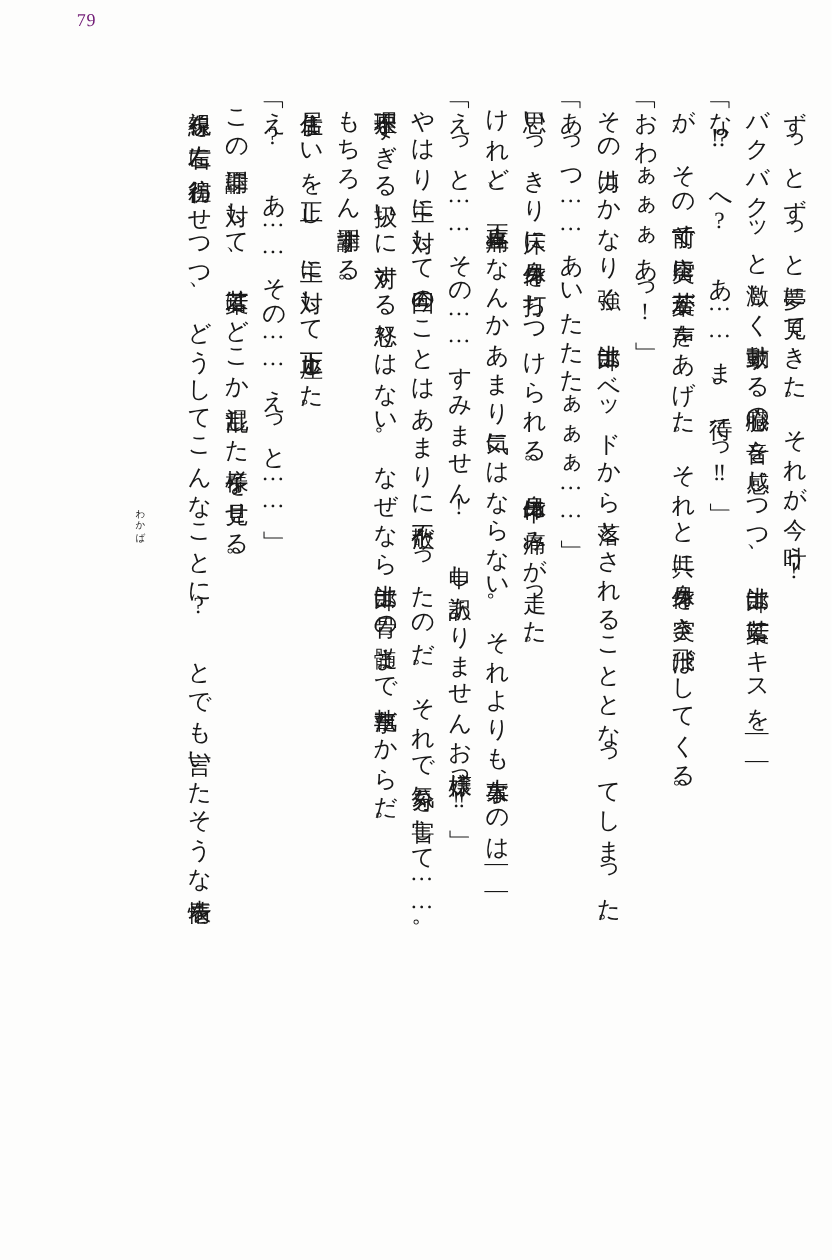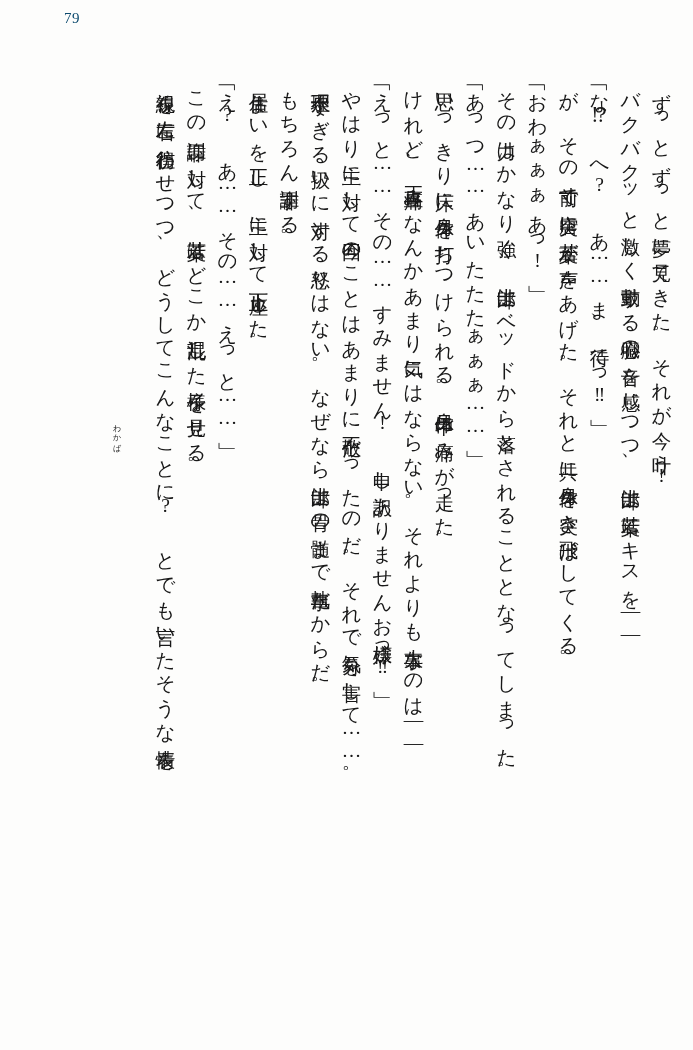--- a/index.html
+++ b/index.html
@@ -20,21 +20,21 @@
     height: 1050px;
     background: #fdfdfc;
     box-sizing: border-box;
   }
   .page-number {
     position: absolute;
     top: 10px;
     left: 64px;
     font-size: 15px;
     letter-spacing: 0.5px;
-    color: #0c4a6e;
+    color: #701a75;
     font-family: "Liberation Serif", "DejaVu Serif", serif;
   }
   .text-body {
     position: absolute;
     top: 78px;
     left: 26px;
     right: 22px;
     bottom: 28px;
     display: flex;
     flex-direction: row-reverse;

